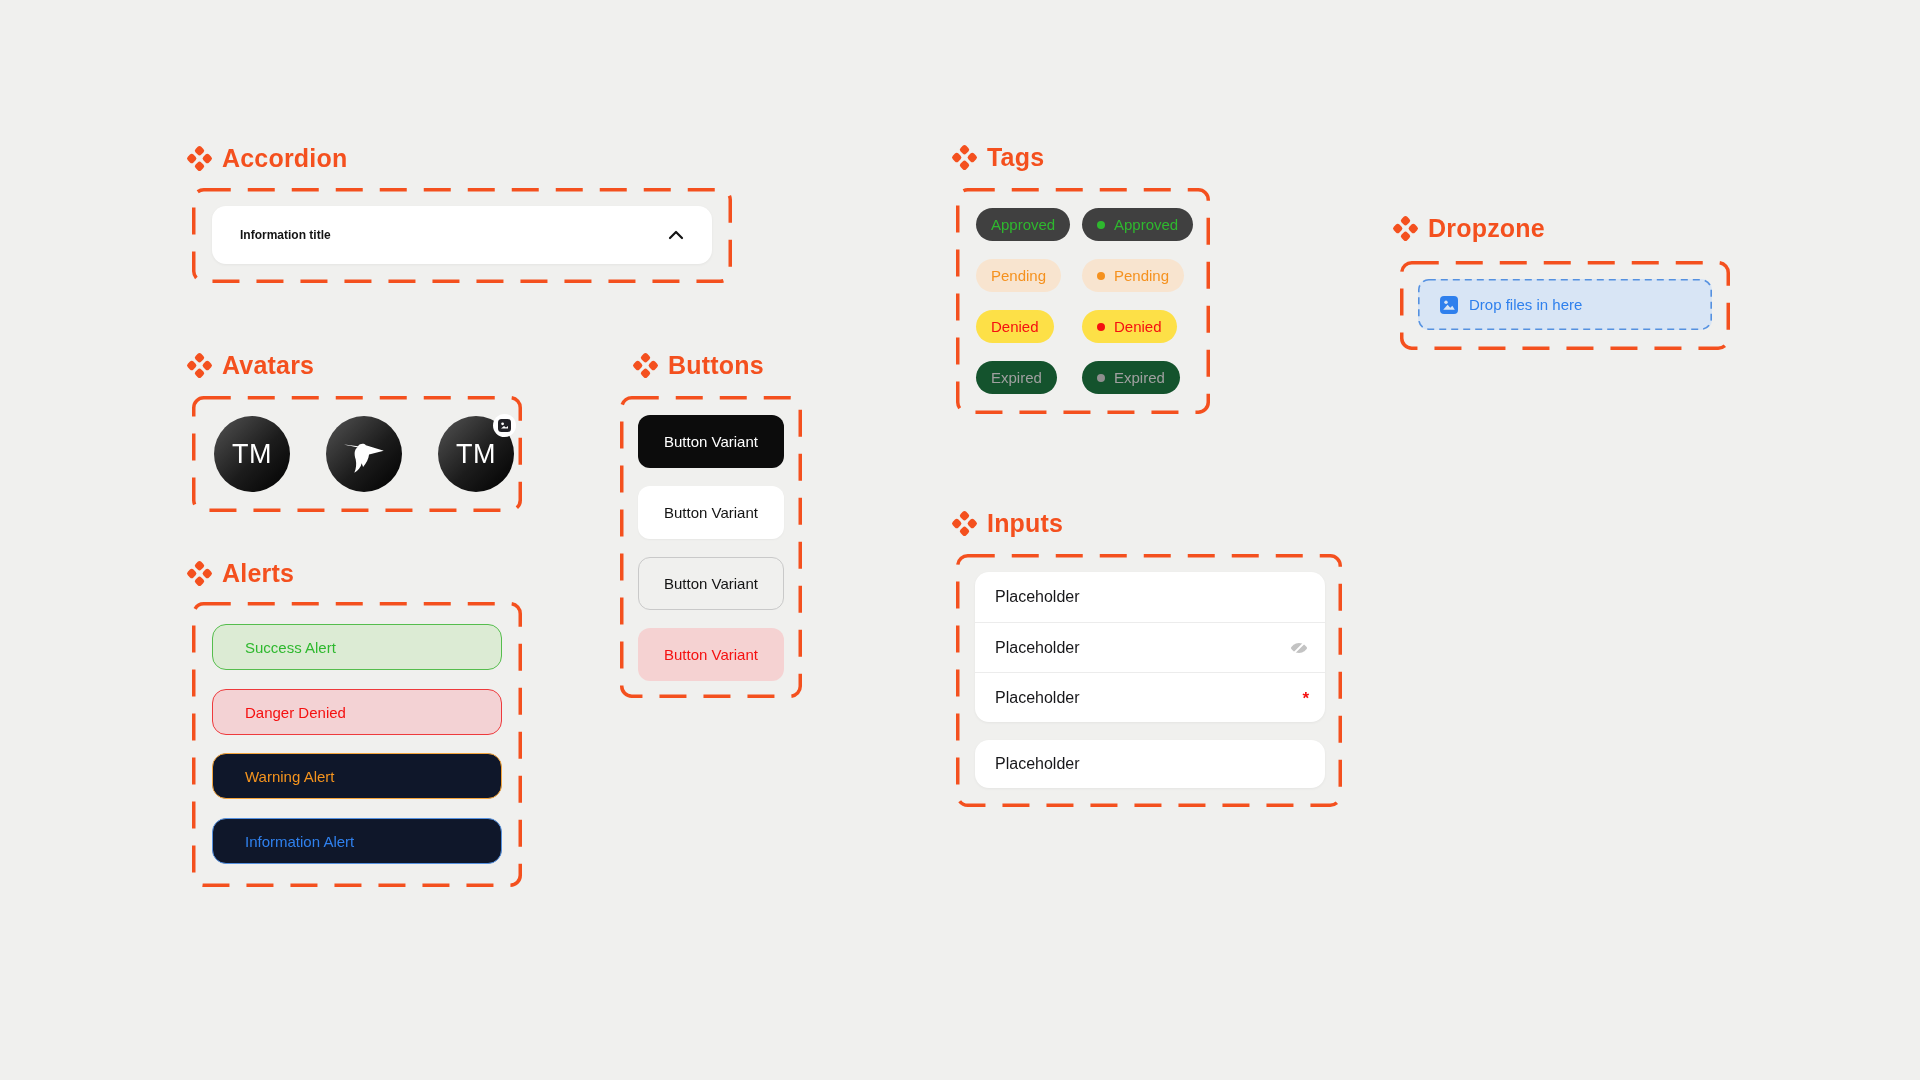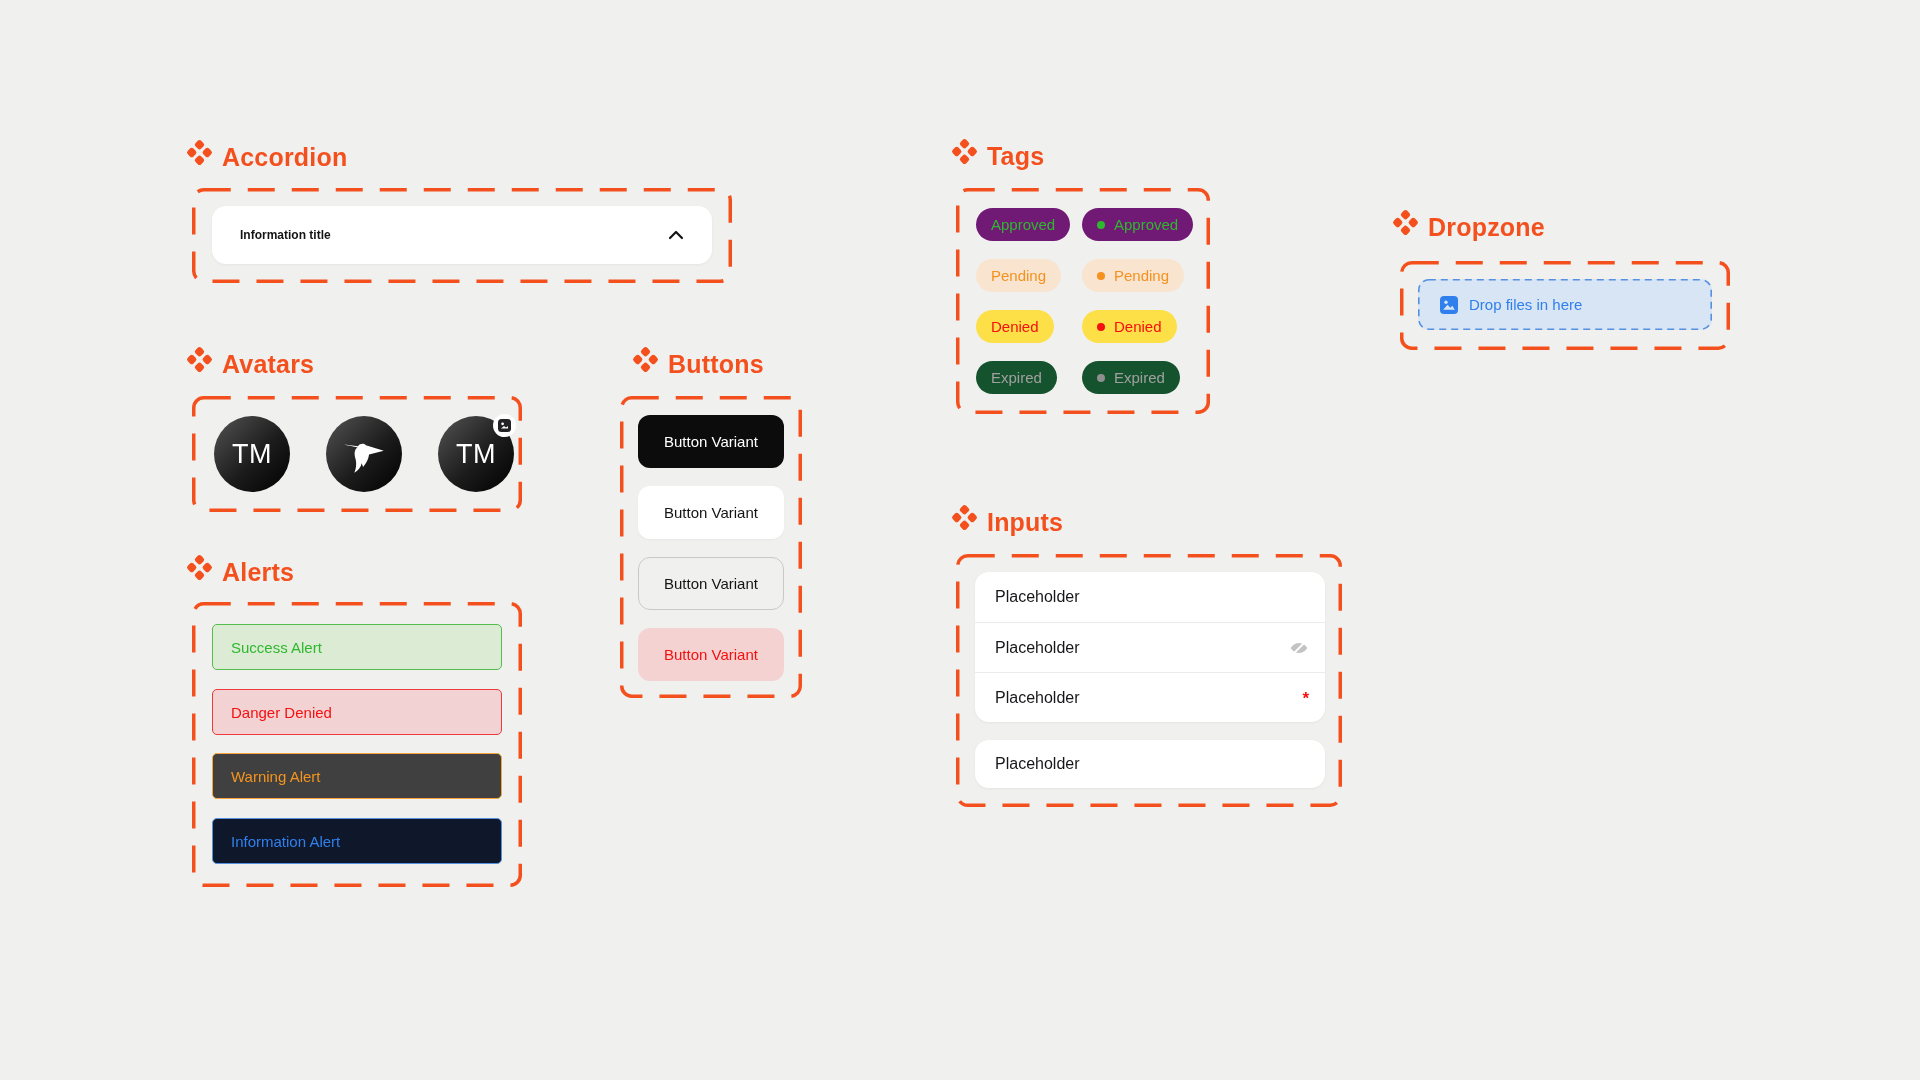--- a/index.html
+++ b/index.html
@@ -5,21 +5,21 @@
   :root{
     --accent:#f4501e;
     --bg:#f0f0ee;
     --ink:#141414;
   }
   *{margin:0;padding:0;box-sizing:border-box}
   body{background:var(--bg);font-family:"Liberation Sans", sans-serif;}
   .canvas{position:relative;width:1920px;height:1080px;background:var(--bg);overflow:hidden}
 
   
-  .sec-head{position:absolute;display:flex;align-items:flex-start;gap:13px;height:30px}
+  .sec-head{position:absolute;display:flex;align-items:center;gap:13px;height:30px}
   .sec-icon{width:19px;height:19px;transform:rotate(45deg);display:grid;
     grid-template-columns:1fr 1fr;grid-template-rows:1fr 1fr;gap:3px;flex:0 0 auto}
   .sec-icon i{background:var(--accent);border-radius:2.5px;display:block}
   .sec-title{font-size:25px;font-weight:700;color:var(--accent);letter-spacing:.2px}
 
   
   .dashbox{position:absolute}
   svg.dash{position:absolute;inset:0;width:100%;height:100%;pointer-events:none;overflow:visible}
   svg.dash rect{fill:none}
   .dash-orange rect{stroke:var(--accent);stroke-dasharray:27 17}
@@ -34,42 +34,42 @@
   
   .avatar-row{position:absolute;left:22px;top:20px;display:flex;gap:36px}
   .avatar{position:relative;width:76px;height:76px;border-radius:50%;
     background:linear-gradient(135deg,#545454 0%,#1c1c1c 55%,#000 100%);
     display:flex;align-items:center;justify-content:center}
   .avatar-text{color:#fff;font-size:27px;font-weight:500;letter-spacing:.5px}
   .avatar-badge{position:absolute;top:-2px;right:-2px;width:23px;height:23px;border-radius:50%;
     background:#fff;display:flex;align-items:center;justify-content:center}
 
   
-  .alert{position:absolute;left:20px;width:290px;height:46px;border-radius:5px;
-    display:flex;align-items:center;padding:0 18px;font-size:15px;font-weight:500;
+  .alert{position:absolute;left:20px;width:290px;height:46px;border-radius:14px;
+    display:flex;align-items:center;padding:0 32px;font-size:15px;font-weight:500;
     border:1.5px solid transparent}
   .alert.success{background:#dcebd4;border-color:#55bd4d;color:#2eb82e}
   .alert.danger{background:#f3d2d4;border-color:#ee3a3c;color:#f51010}
-  .alert.warning{background:#404040;border-color:#f5a53c;color:#f5941e}
+  .alert.warning{background:#0f172a;border-color:#f5a53c;color:#f5941e}
   .alert.info{background:#0f172a;border-color:#5591e0;color:#2f80ed}
 
   
   .btn{position:absolute;left:18px;width:146px;height:53px;border-radius:12px;border:none;
     font-family:"Liberation Sans",sans-serif;font-size:15px;font-weight:500;cursor:pointer;
     display:flex;align-items:center;justify-content:center}
   .btn.solid-dark{background:#0c0c0c;color:#fff}
   .btn.solid-white{background:#fff;color:var(--ink);box-shadow:0 1px 2px rgba(0,0,0,.04)}
   .btn.outline{background:transparent;color:var(--ink);border:1px solid #c9c9c9}
   .btn.danger-soft{background:#f5d2d2;color:#f51010}
 
   
   .tag{position:absolute;height:33px;border-radius:17px;display:inline-flex;align-items:center;
     padding:0 15px;font-size:15px;font-weight:500;white-space:nowrap}
   .tag .dot{width:8px;height:8px;border-radius:50%;margin-right:9px;flex:0 0 auto}
-  .tag.success{background:#701a75;color:#2eb82e}.tag.success .dot{background:#2eb82e}
+  .tag.success{background:#404040;color:#2eb82e}.tag.success .dot{background:#2eb82e}
   .tag.warning{background:#f8e4cf;color:#f5911e}.tag.warning .dot{background:#f5911e}
   .tag.danger{background:#fde047;color:#f51010}.tag.danger .dot{background:#f51010}
   .tag.neutral{background:#14532d;color:#a0a0a0}.tag.neutral .dot{background:#8f8f8f}
 
   
   .input-group{position:absolute;left:19px;top:18px;width:350px;background:#fff;border-radius:14px;
     box-shadow:0 1px 3px rgba(0,0,0,.05);overflow:hidden}
   .input-row{position:relative;height:50px;display:flex;align-items:center}
   .input-row + .input-row{border-top:1px solid #ececec}
   .input-row input{width:100%;height:100%;border:none;outline:none;background:transparent;

